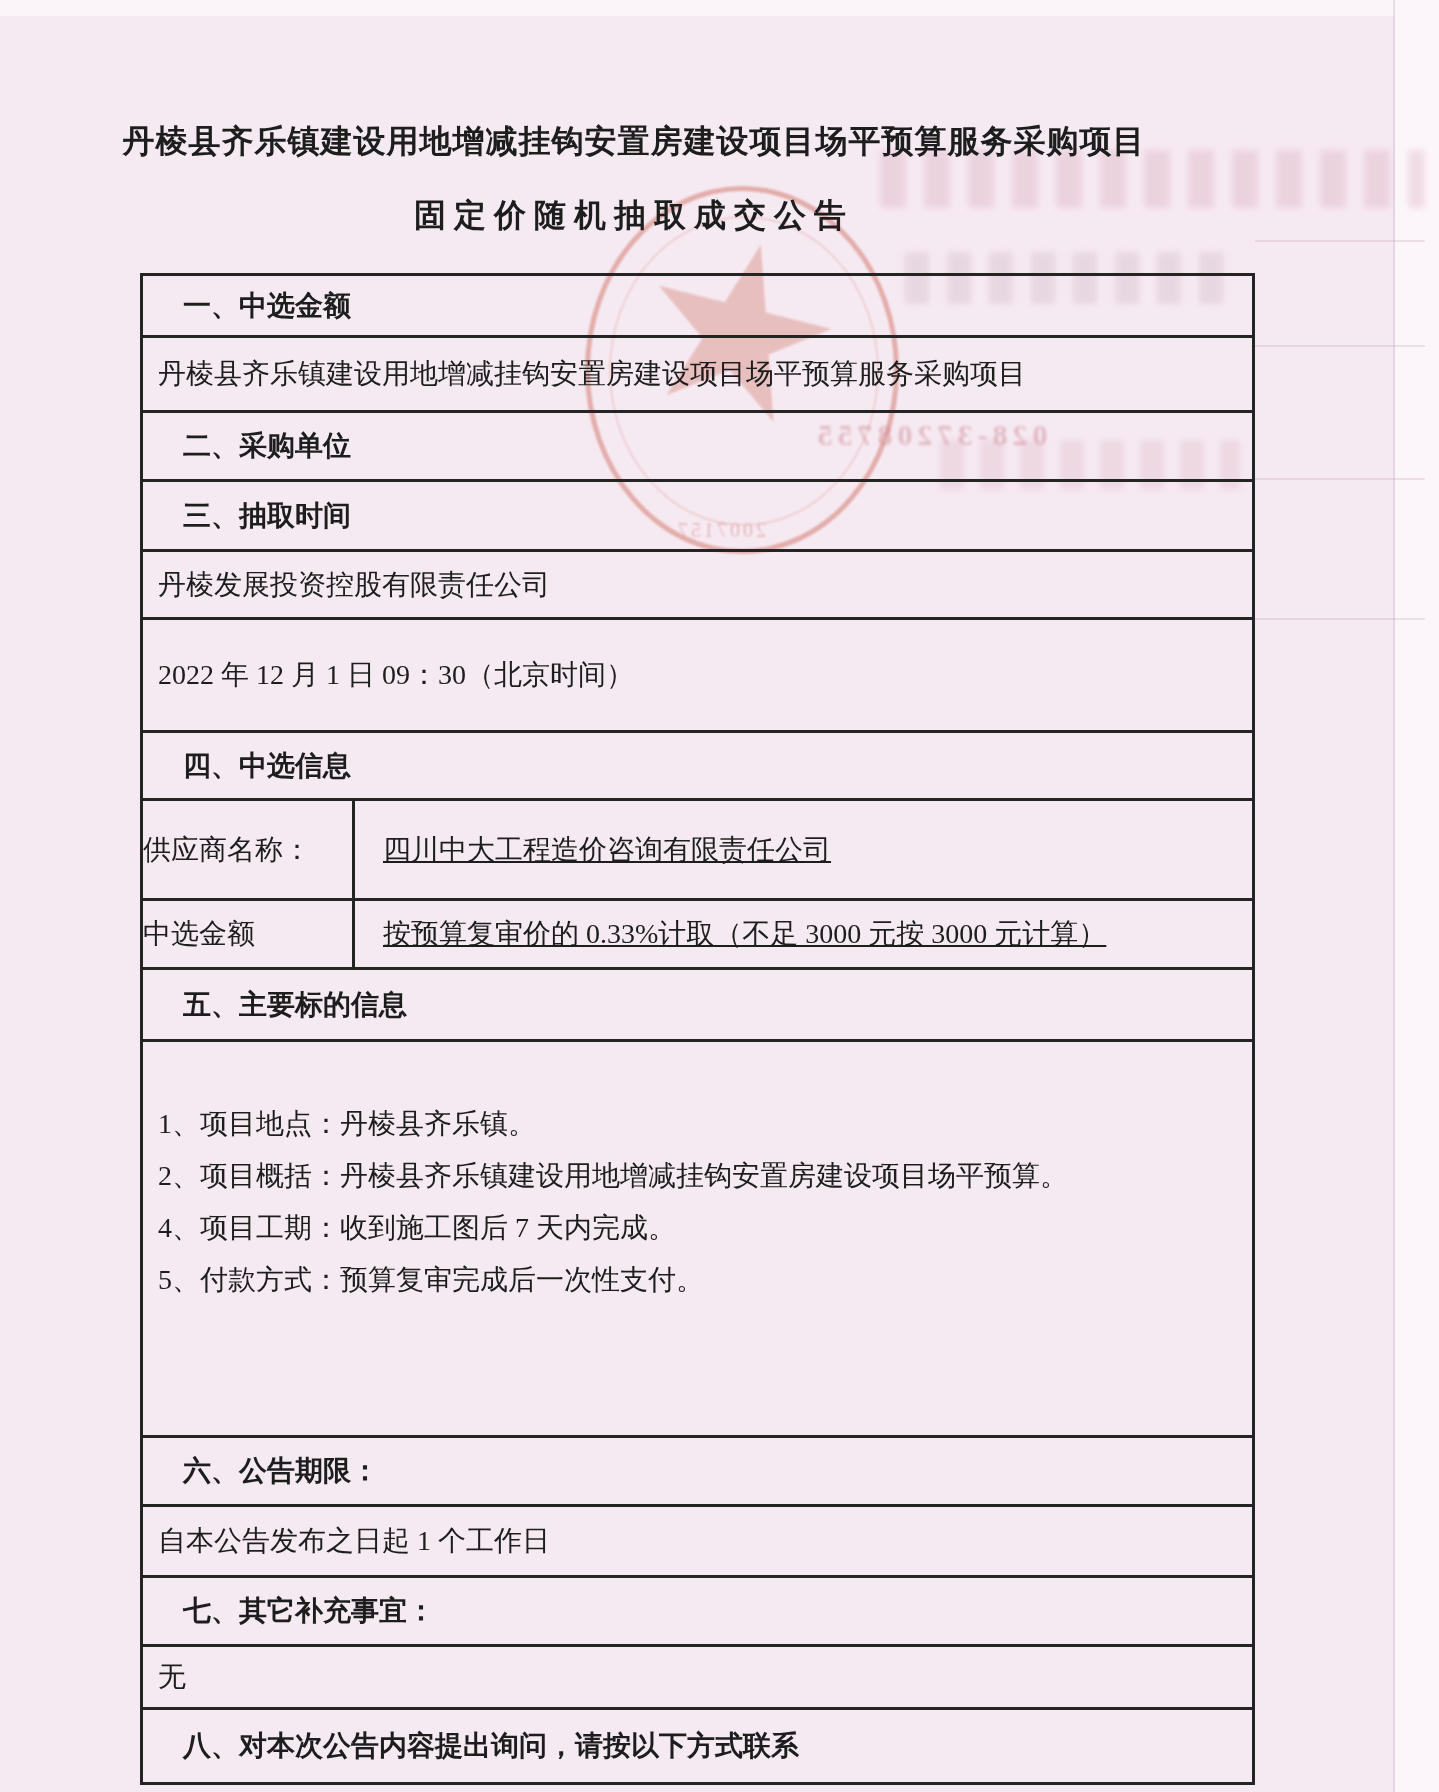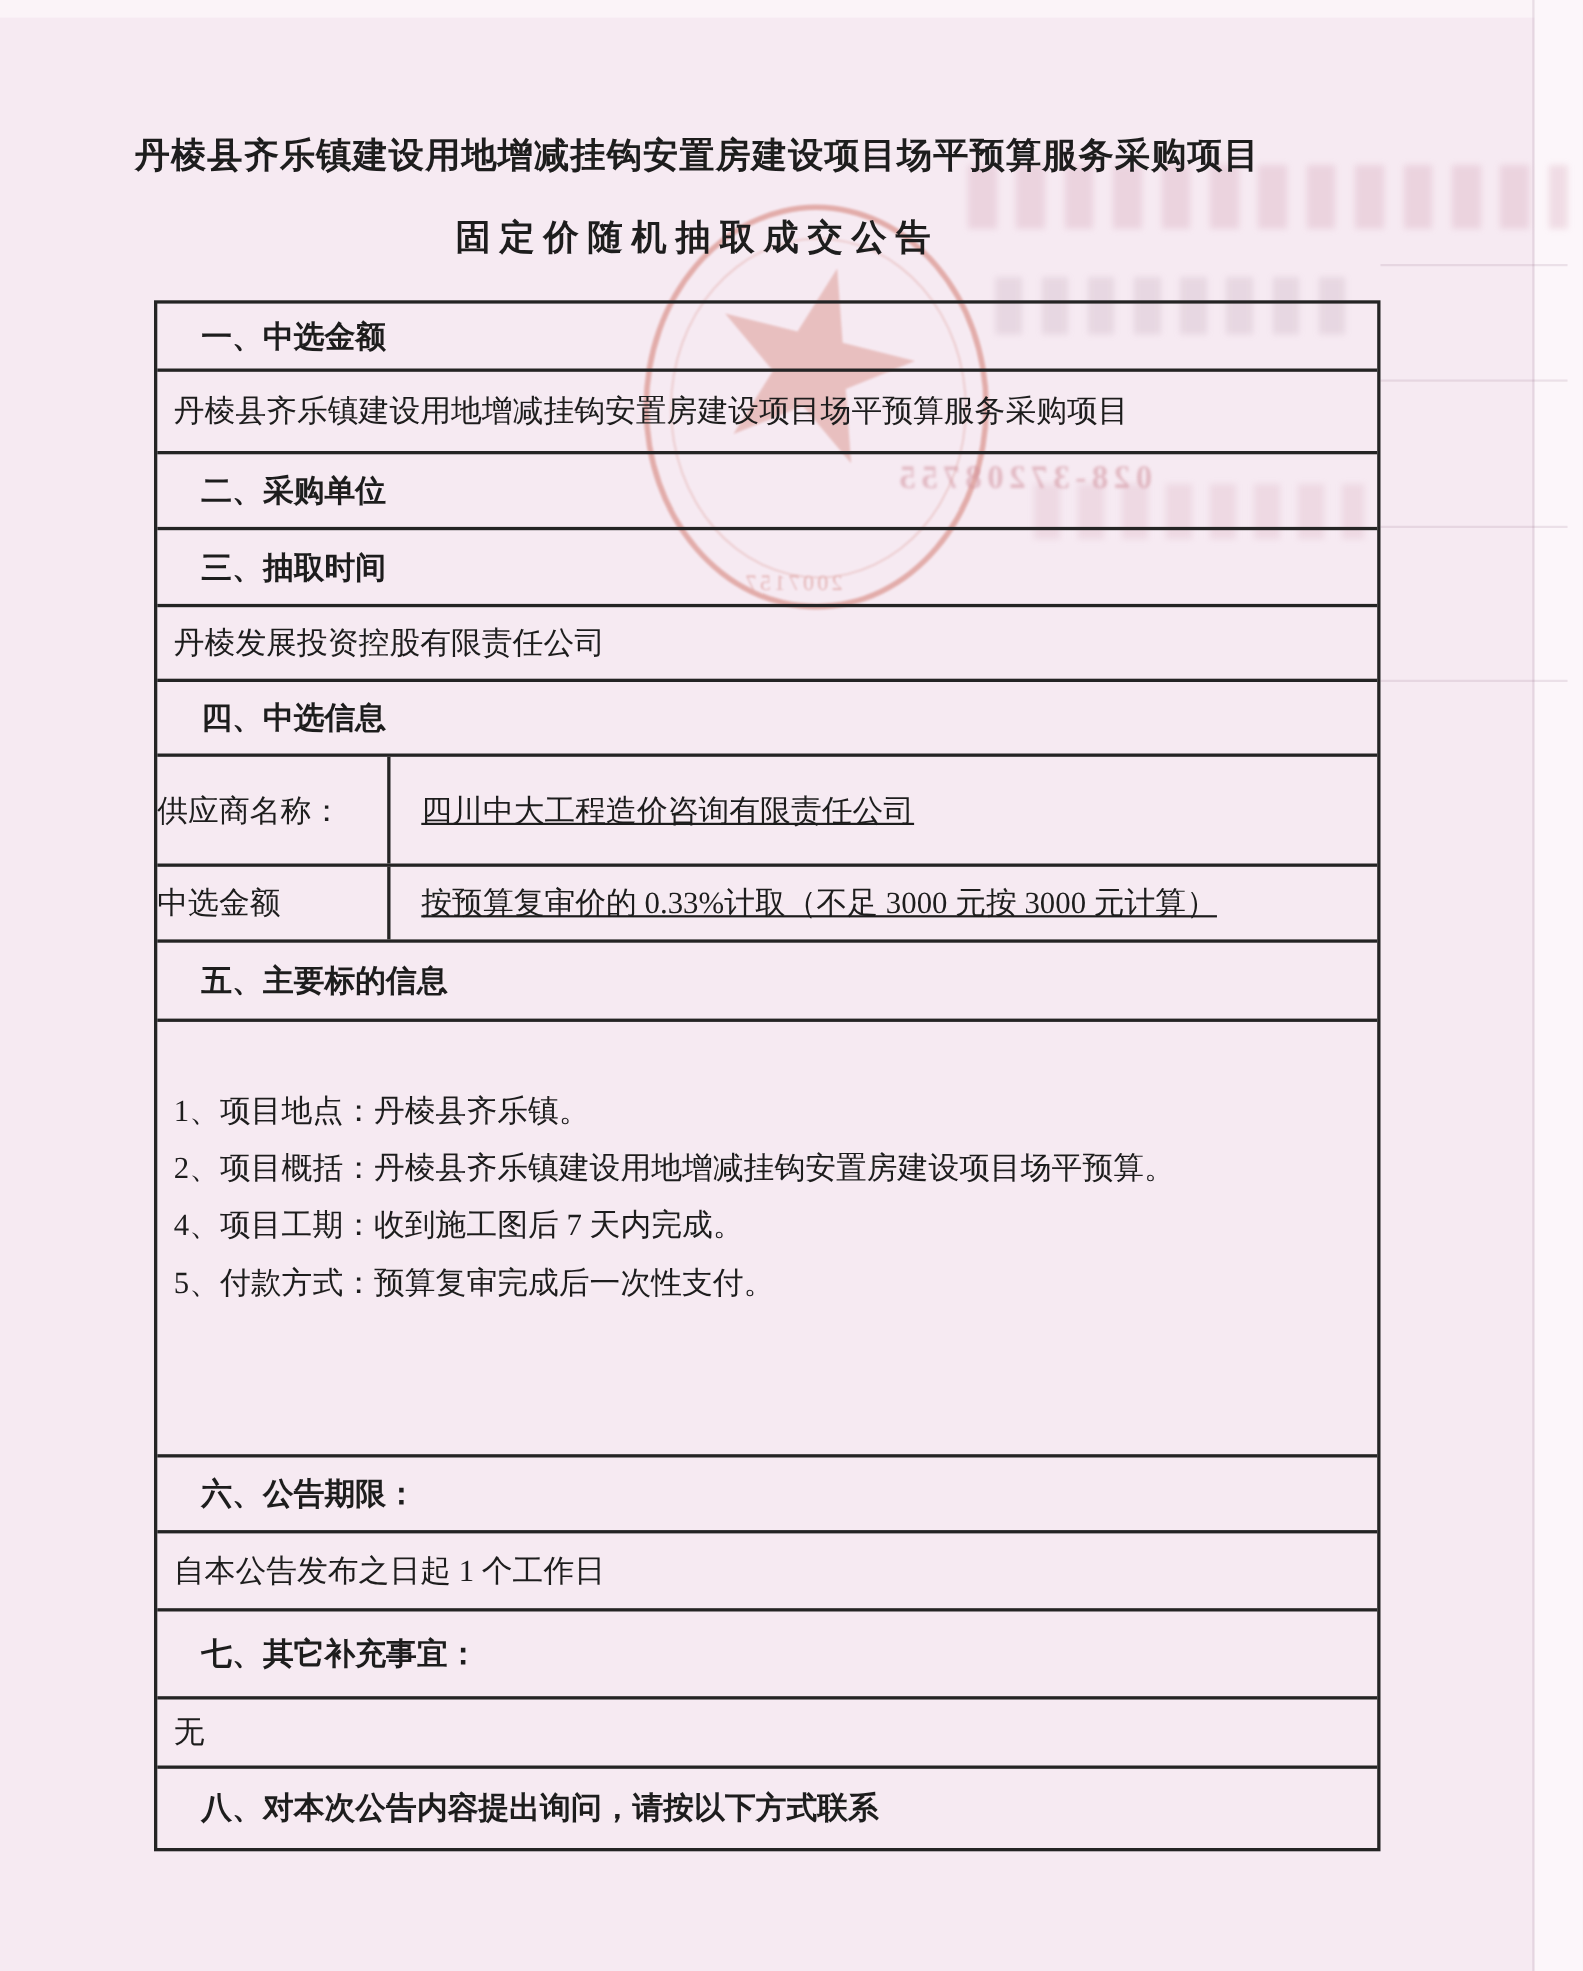--- a/index.html
+++ b/index.html
@@ -105,20 +105,23 @@
     <div class="row heading" style="height:69px">
       <span>二、采购单位</span>
     </div>
     <div class="row heading" style="height:70px">
       <span>三、抽取时间</span>
     </div>
 
     <div class="row value" style="height:68px">
       <span>丹棱发展投资控股有限责任公司</span>
     </div>
+    <div class="row value" style="height:113px">
+      <span>2022 年 12 月 1 日 09：30（北京时间）</span>
+    </div>
 
     <div class="row heading" style="height:68px">
       <span>四、中选信息</span>
     </div>
 
     <div class="row pair" style="height:100px">
       <div class="pair-label">
         <span>供应商名称：</span>
       </div>
       <div class="pair-value">
@@ -146,21 +149,21 @@
       <div>5、付款方式：预算复审完成后一次性支付。</div>
     </div>
 
     <div class="row heading" style="height:69px">
       <span>六、公告期限：</span>
     </div>
     <div class="row value" style="height:71px">
       <span>自本公告发布之日起 1 个工作日</span>
     </div>
 
-    <div class="row heading" style="height:80px">
+    <div class="row heading" style="height:69px">
       <span>七、其它补充事宜：</span>
     </div>
     <div class="row value" style="height:63px">
       <span>无</span>
     </div>
 
     <div class="row heading" style="height:72px">
       <span>八、对本次公告内容提出询问，请按以下方式联系</span>
     </div>
 

